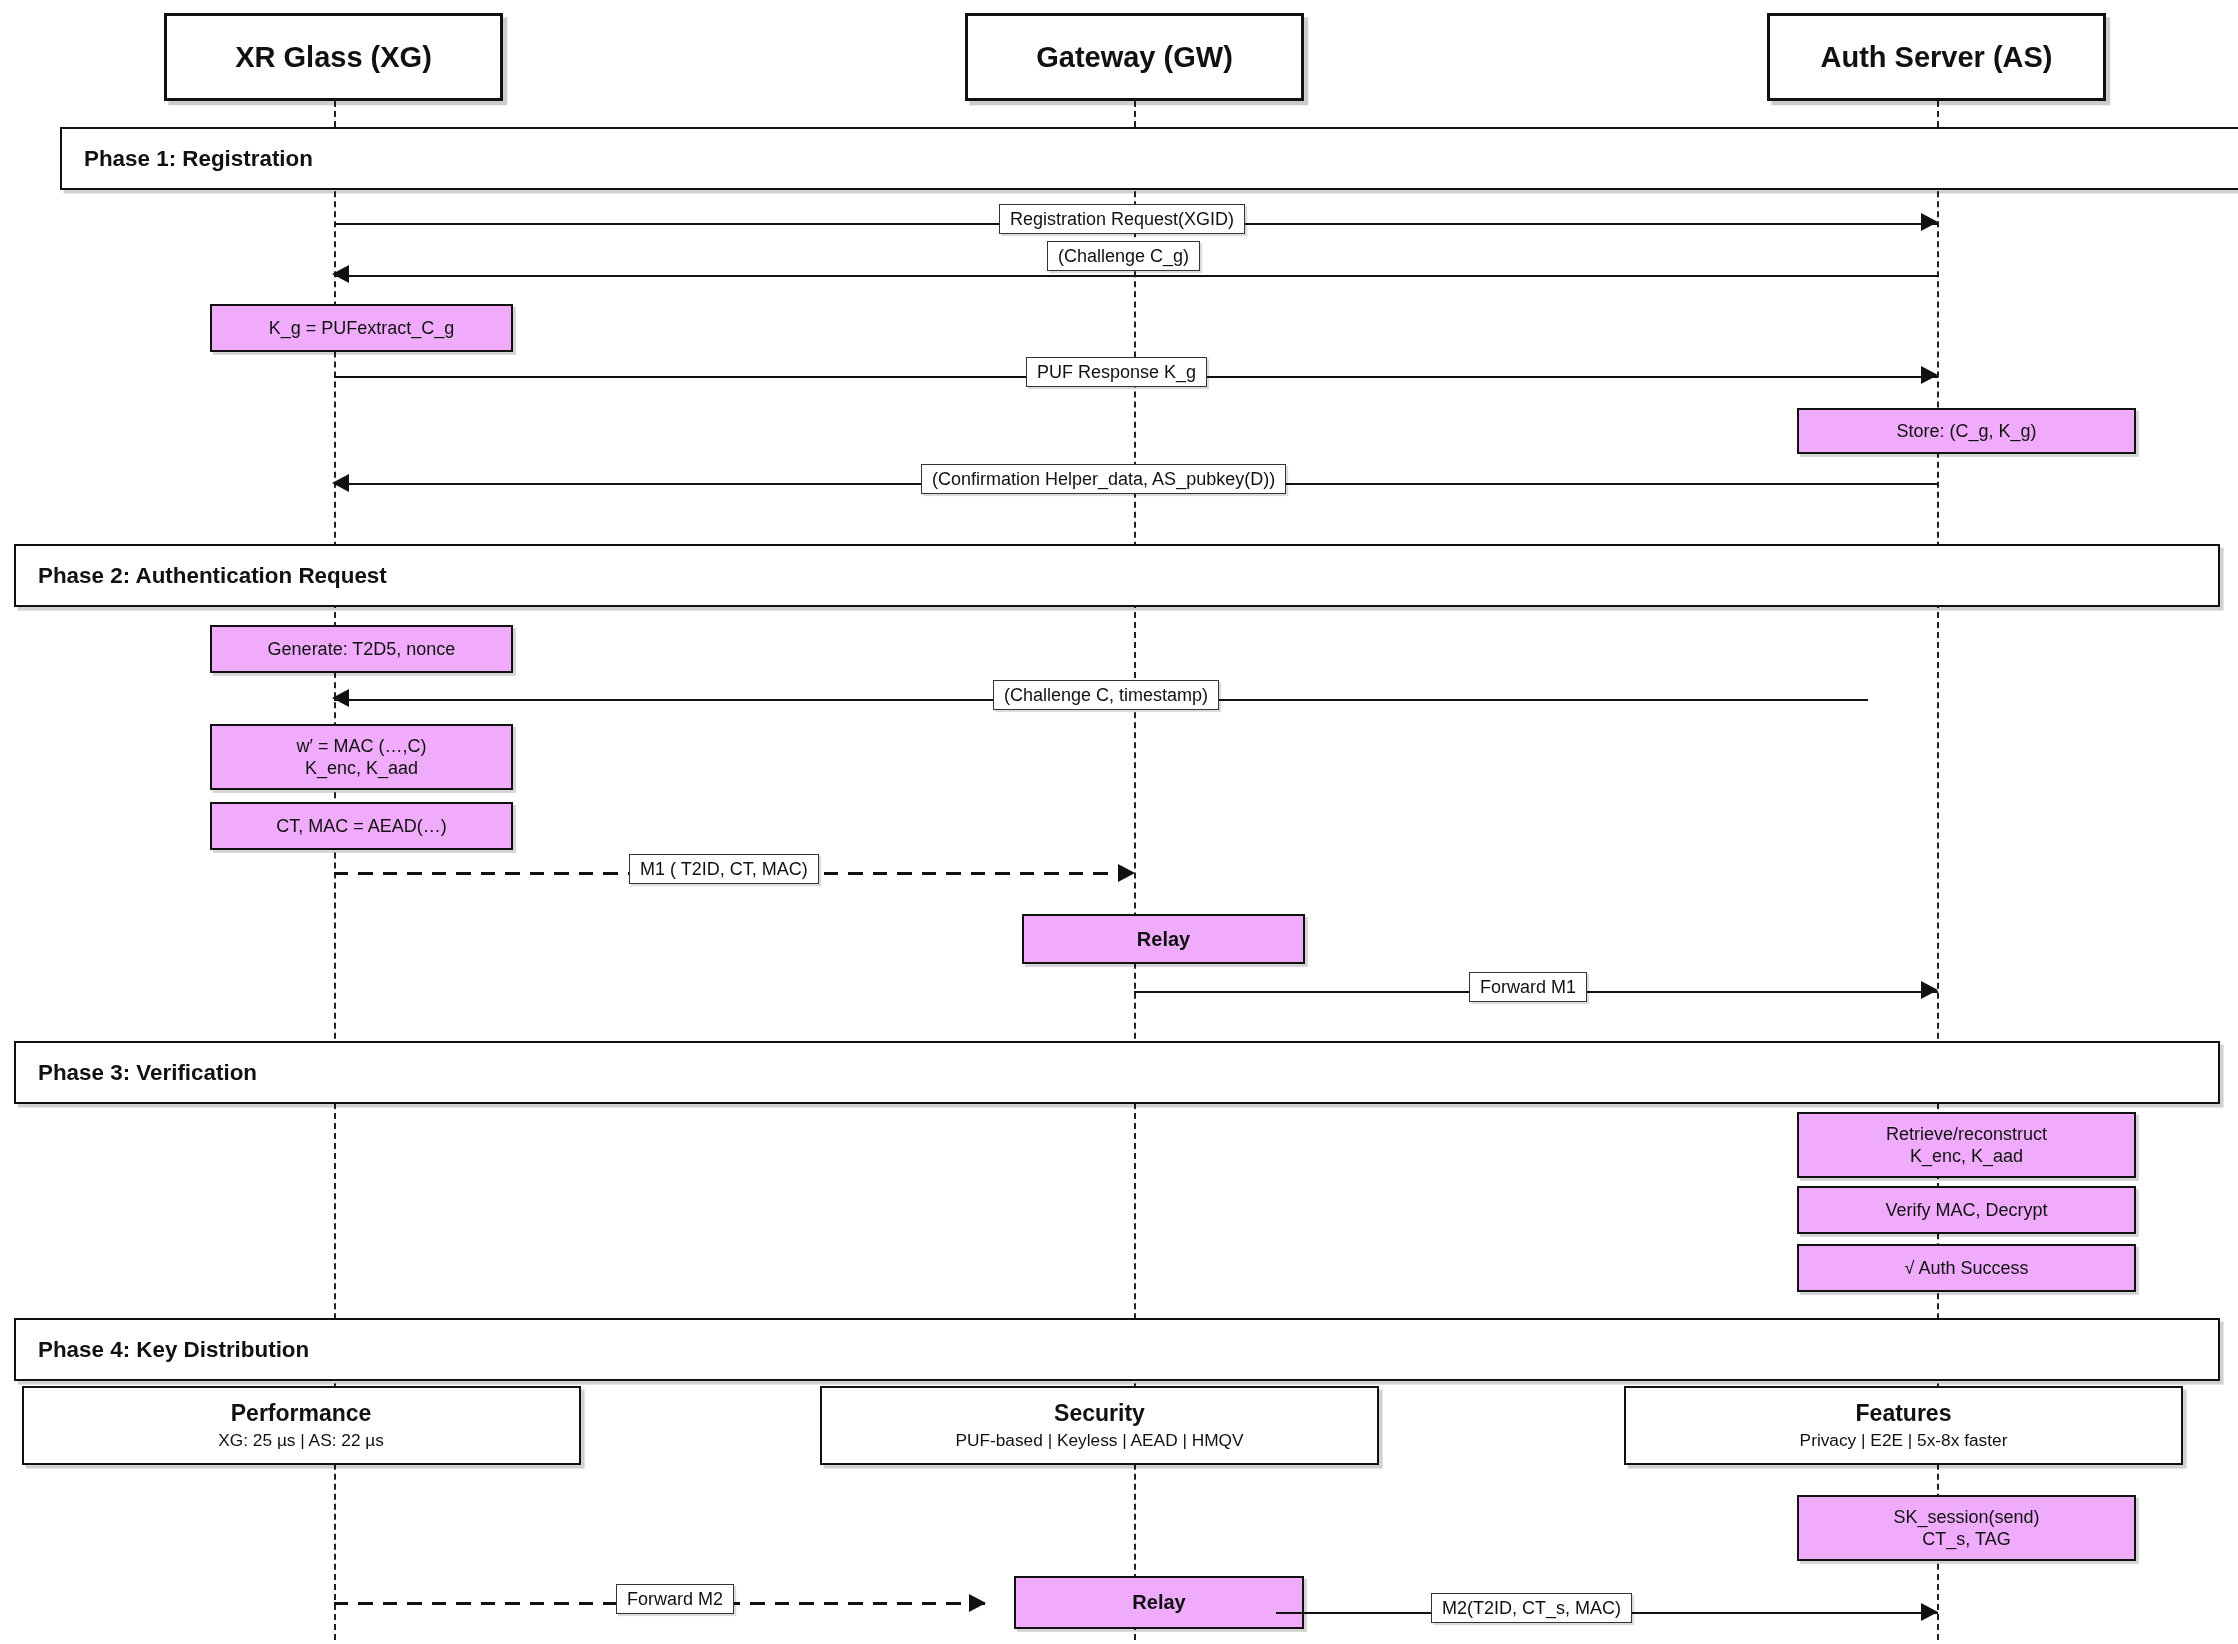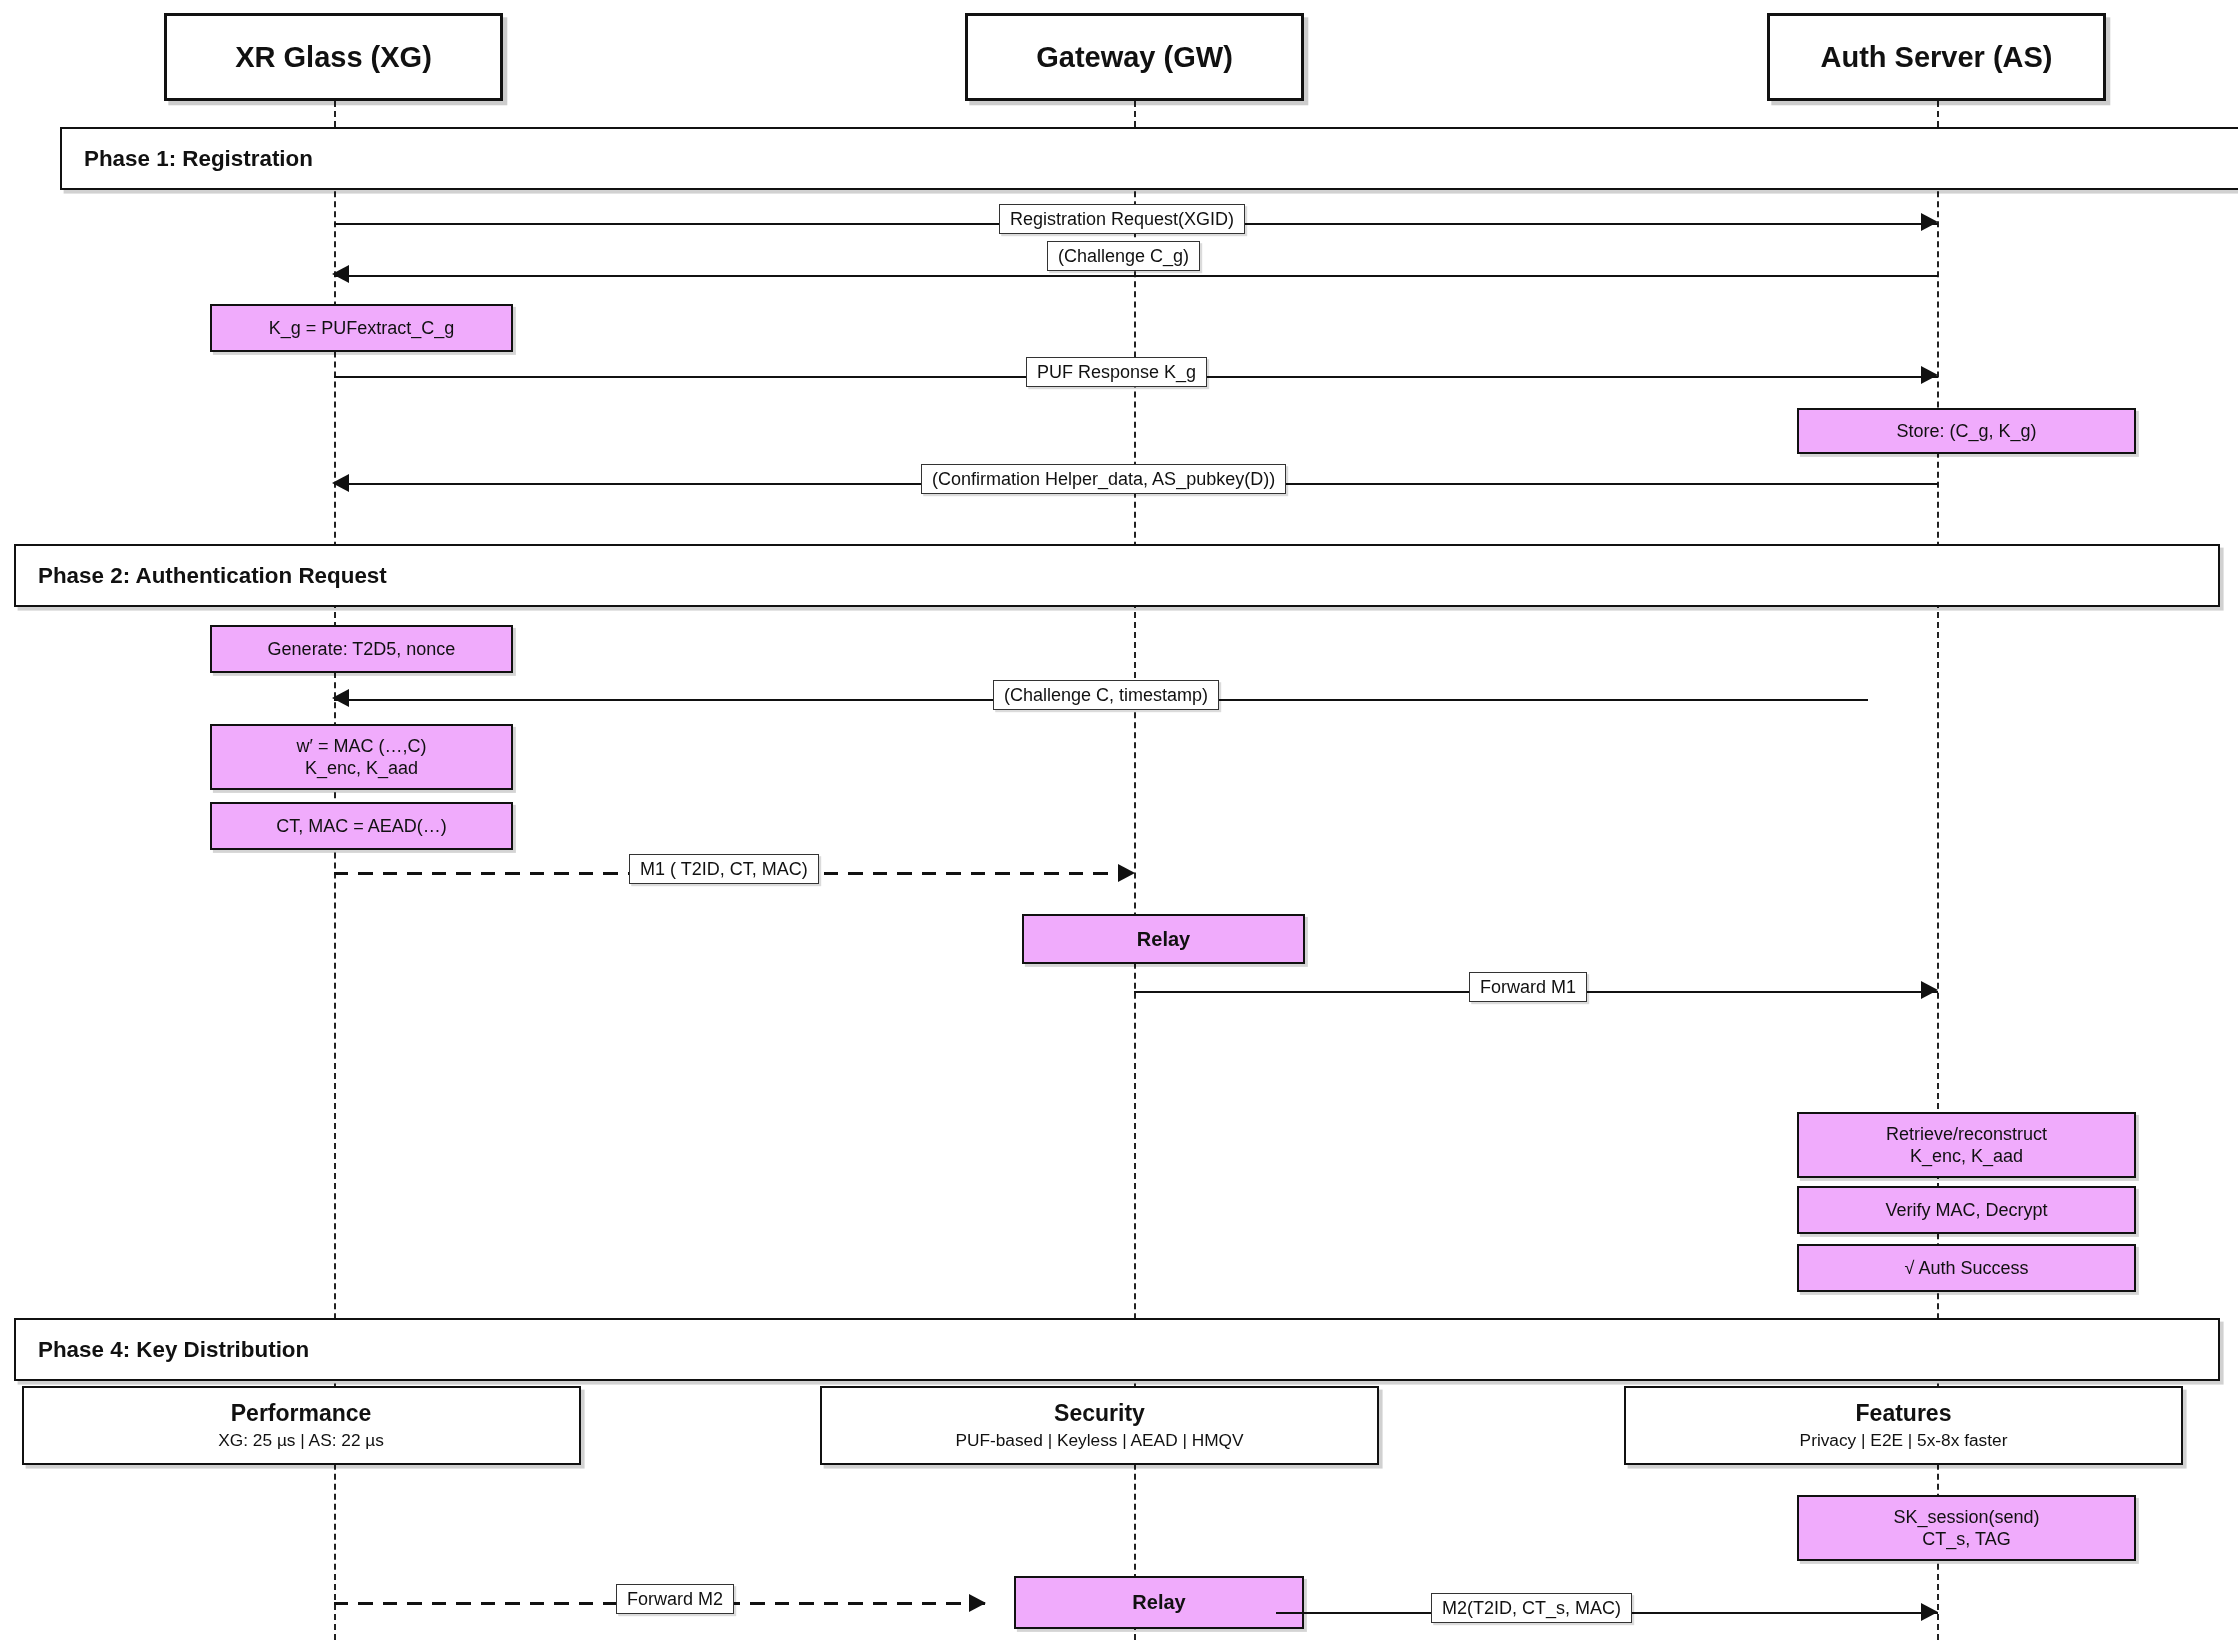--- a/index.html
+++ b/index.html
@@ -155,20 +155,23 @@
   <div class="note bold" style="left:994px; top:914px; width:283px; height:50px;">
     <span>Relay</span>
   </div>
 
   <div class="msgline solid" style="left:1134px; top:991px; width:804px;"></div>
   <div class="head right" style="left:1921px; top:981px;"></div>
   <div class="msglabel" style="left:1469px; top:972px;">
     <span>Forward M1</span>
   </div>
 
+  <div class="phase" style="left:14.4px; top:1041px; width:2206px; height:63px;">
+    <span>Phase 3: Verification</span>
+  </div>
 
   <div class="note" style="left:1769px; top:1112px; width:339px; height:66px;align-items:center;">
     <span>Retrieve/reconstruct</span>
     <span class="l2">K_enc, K_aad</span>
   </div>
 
   <div class="note" style="left:1769px; top:1186px; width:339px; height:48px;">
     <span>Verify MAC, Decrypt</span>
   </div>
 

